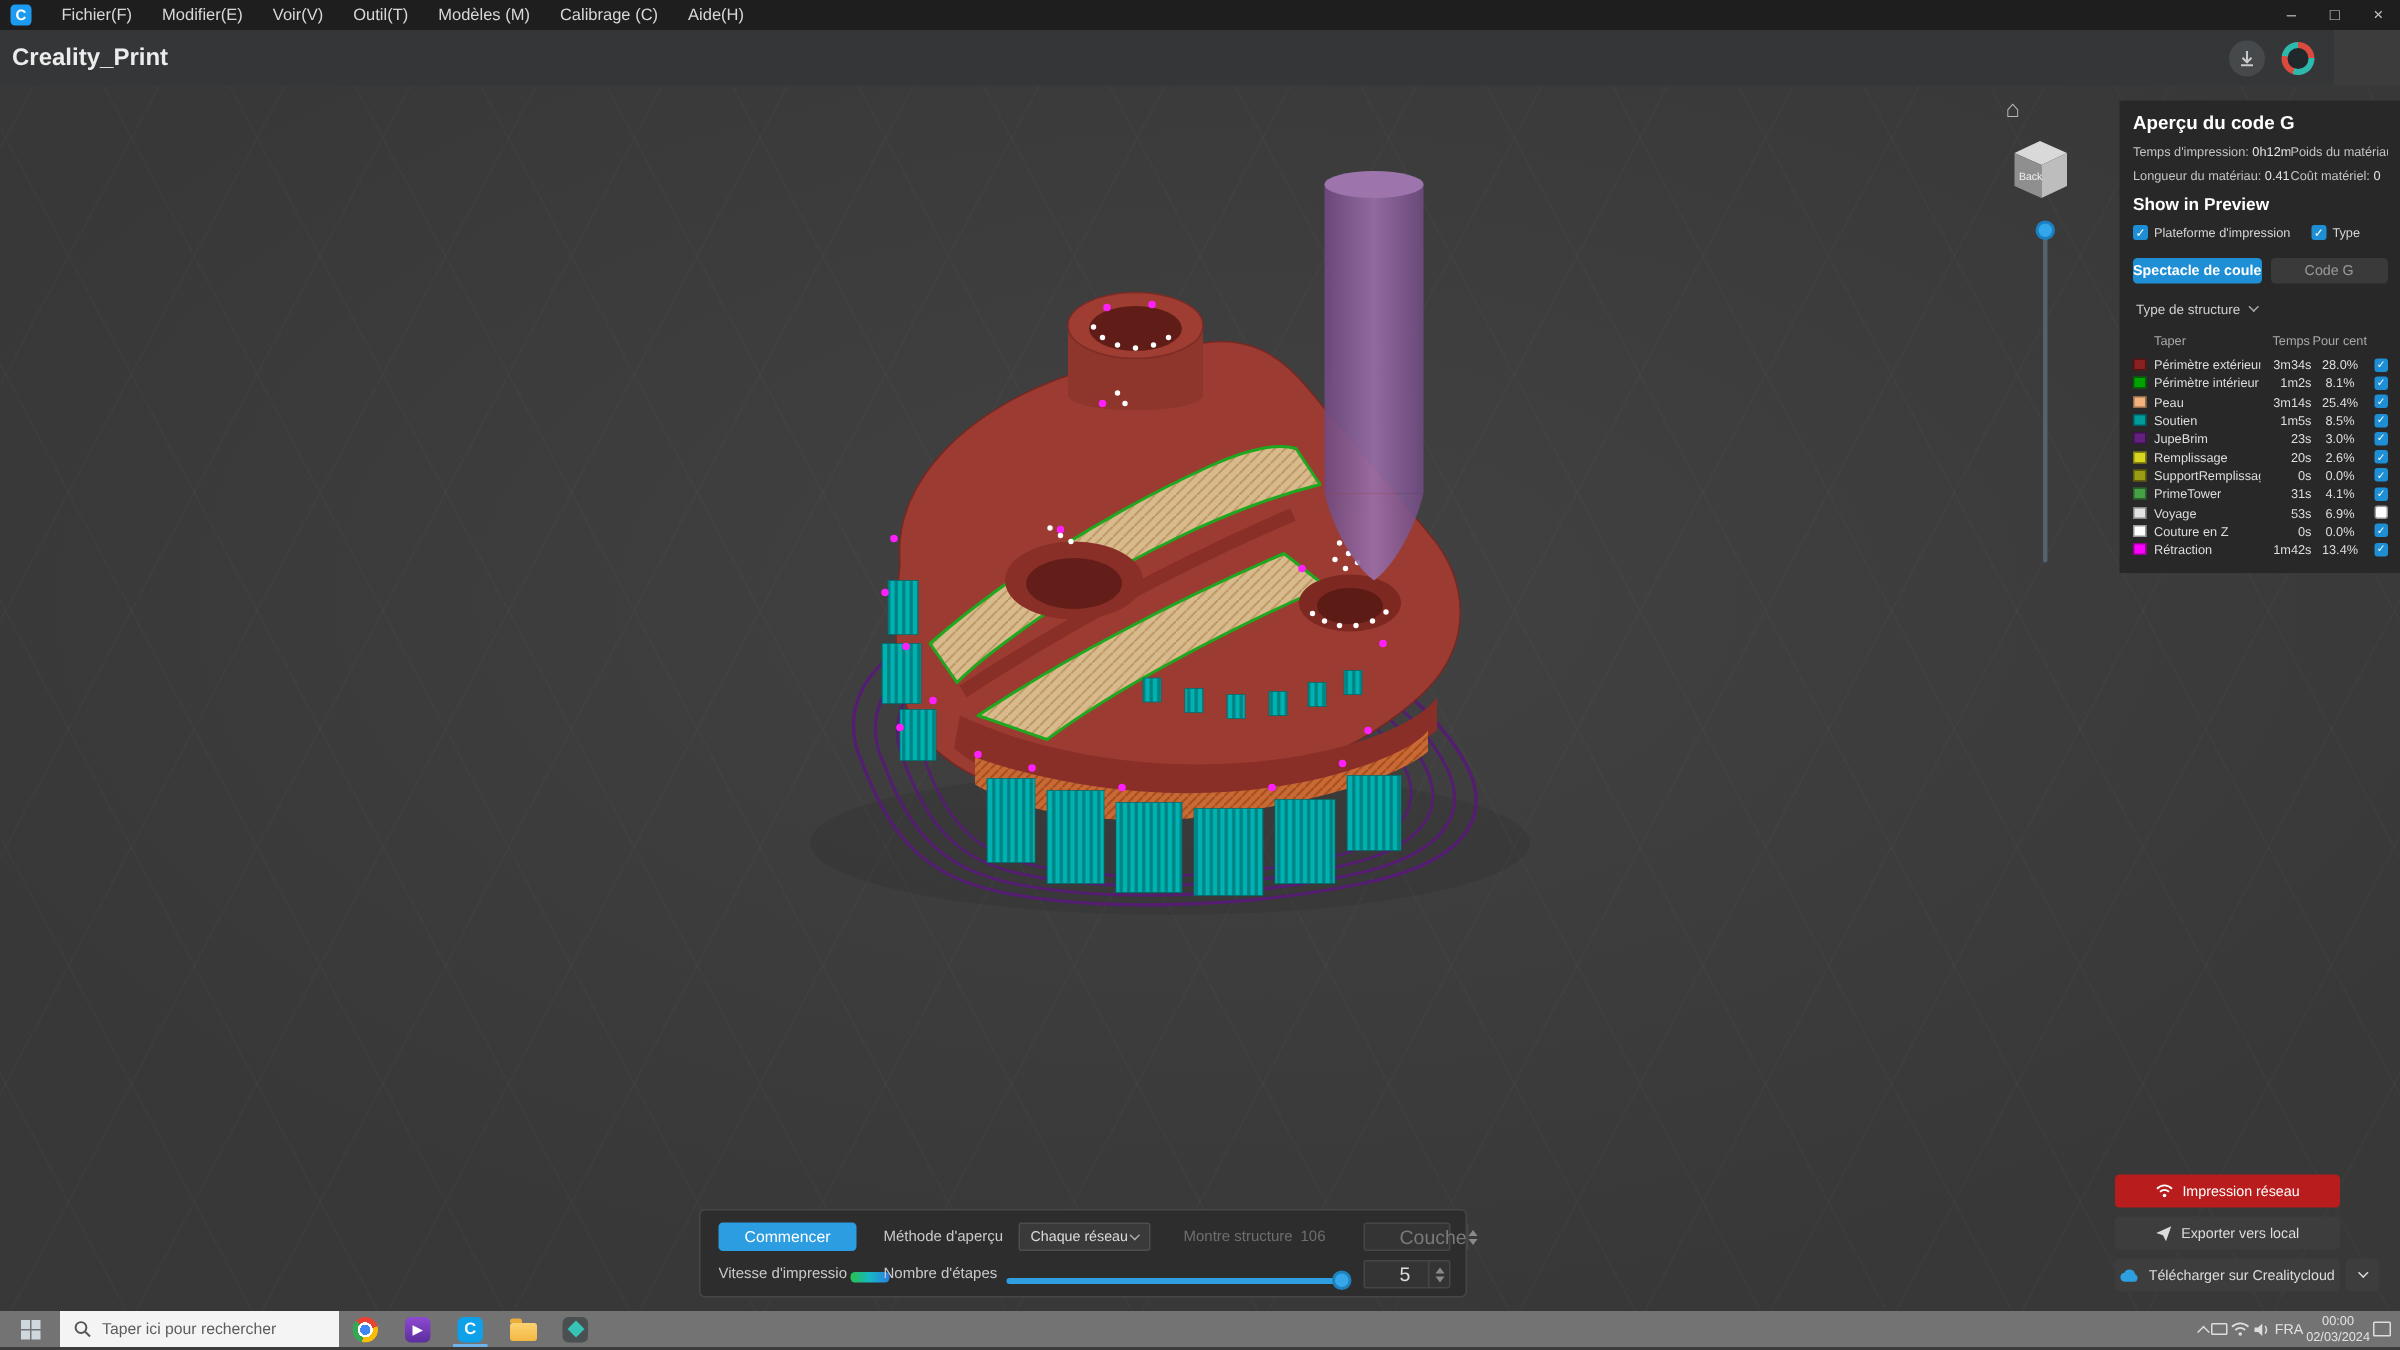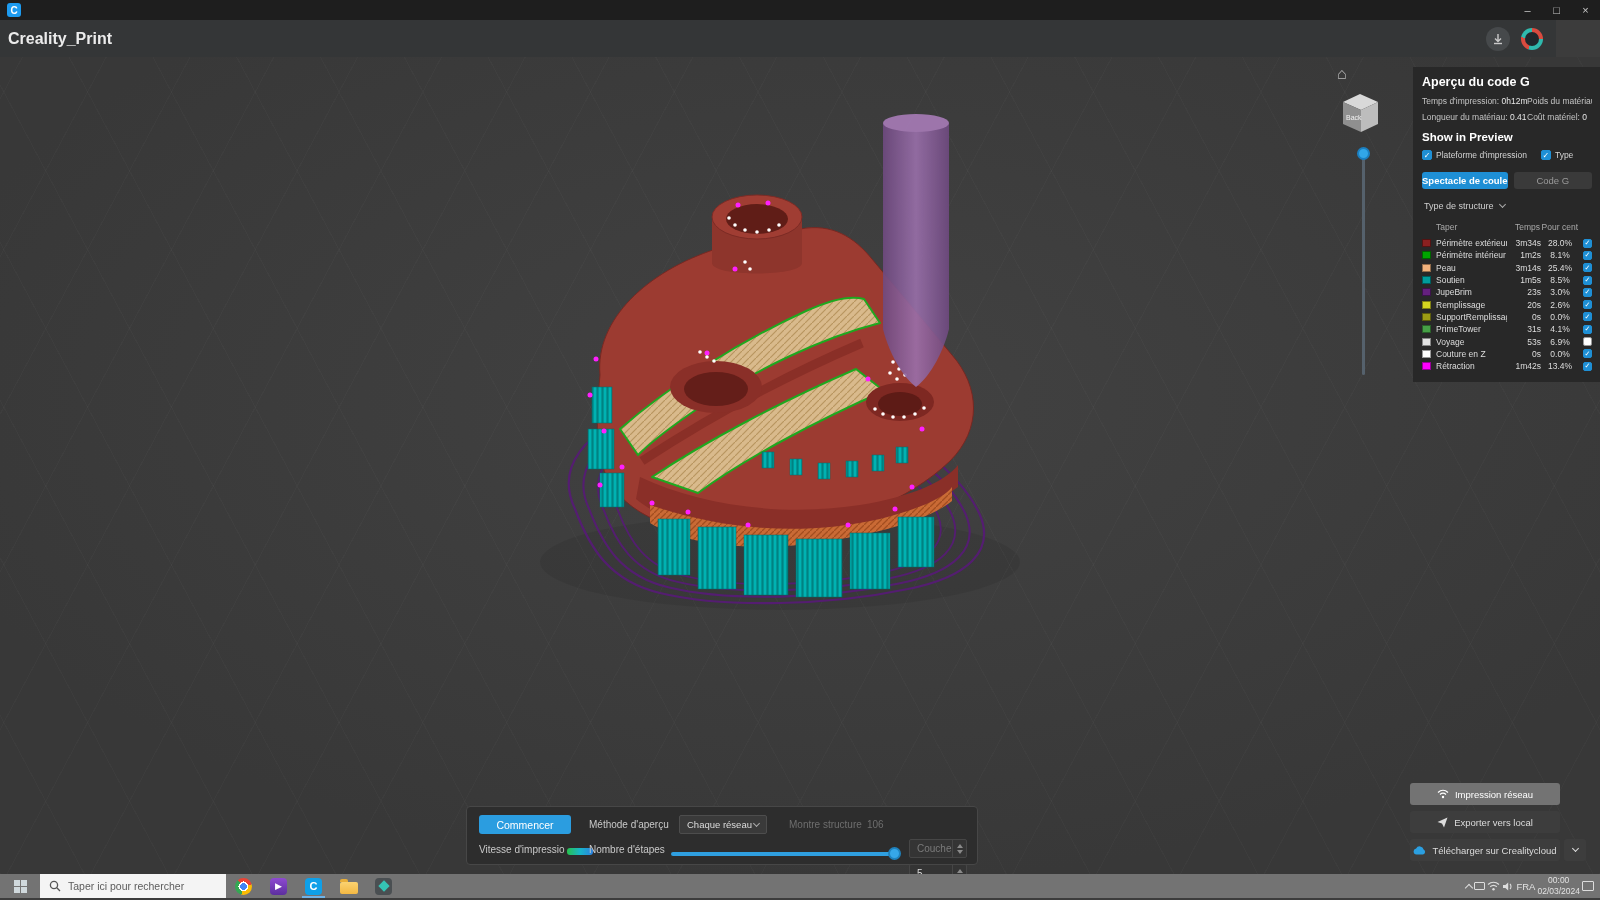--- a/index.html
+++ b/index.html
@@ -84,41 +84,41 @@
     border:1px solid #474747; border-radius:4px; z-index:20; }
   .bp-label { position:absolute; font-size:10px; color:#c9c9c9; white-space:nowrap; }
   .bp-label.dim, .bp-value.dim { color:#6e6e6e; }
   .bp-value { position:absolute; font-size:10px; color:#c9c9c9; }
   .start-btn { position:absolute; left:12px; top:8px; width:92px; height:19px; background:#2b9de0;
     border:none; border-radius:3px; color:#fff; font-size:10.5px; }
   .select-box { position:absolute; display:flex; align-items:center; justify-content:space-between;
     padding:0 7px; background:#3a3a3a; border:1px solid #4d4d4d; border-radius:2px; height:19px;
     font-size:9.5px; color:#dcdcdc; }
   .spin-box { position:absolute; display:flex; align-items:center; background:#343434;
-    border:1px solid #464646; border-radius:2px; height:19px; font-size:10px; padding-left:7px;margin-top:24px; }
+    border:1px solid #464646; border-radius:2px; height:19px; font-size:13px; padding-left:23px; }
   .spin-arrows { margin-left:auto; width:14px; height:100%; display:flex; flex-direction:column;
     align-items:center; justify-content:center; gap:2px; border-left:1px solid #464646; }
   .tri-up { width:0; height:0; border-left:3px solid transparent; border-right:3px solid transparent;
     border-bottom:4px solid #8a8a8a; }
   .tri-down { width:0; height:0; border-left:3px solid transparent; border-right:3px solid transparent;
     border-top:4px solid #8a8a8a; }
   .speed-chip { position:absolute; left:100px; top:41px; width:26px; height:7px; border-radius:3px;
     background:linear-gradient(90deg,#27c24c,#18b6c9,#2b7fe0); }
   .hslider { position:absolute; left:204px; top:40px; width:228px; height:13px; }
   .hslider .track { position:absolute; top:5px; left:0; width:100%; height:4px; border-radius:2px; background:#2f9fe0; }
   .hslider .handle { position:absolute; right:-2px; top:0; width:13px; height:13px; border-radius:50%;
     background:#36a7e8; border:2px solid #1f82bd; }
 
   
   .action-stack { position:absolute; left:1410px; top:783px; width:180px; display:flex;
     flex-direction:column; gap:6px; z-index:20; }
   .act-row { display:flex; gap:4px; }
   .act-btn { width:150px; height:22px; border:none; border-radius:3px; background:#3d3d3d; color:#dcdcdc;
     font-size:9.5px; display:flex; align-items:center; justify-content:center; gap:6px; }
-  .act-btn.primary { background:#737373; color:#fff;text-align:center; }
+  .act-btn.primary { background:#b91c1c; color:#fff;text-align:center; }
   .chev-box { width:22px; height:22px; border-radius:3px; background:#3d3d3d; display:flex;
     align-items:center; justify-content:center; }
 
   
   .taskbar { position:absolute; left:0; top:874px; width:1600px; height:24px; background:#737373;
     display:flex; align-items:stretch; z-index:60; }
   .tb-start { width:40px; display:flex; align-items:center; justify-content:center; }
   .win-logo { width:13px; height:13px; display:grid; grid-template-columns:6px 6px; grid-gap:1px; }
   .win-logo span { background:#cfd8dc; }
   .tb-search { width:186px; background:#f4f4f4; display:flex; align-items:center; gap:7px;
@@ -140,20 +140,29 @@
   .mon-ico { width:11px; height:8px; border:1.2px solid #ddd; border-radius:1px; }
   .tray-lang { font-size:9.5px; }
   .tray-clock { font-size:8.5px; text-align:center; line-height:1.25; }
   .notif-ico { width:12px; height:10px; border:1.2px solid #ddd; border-radius:1px; }
 </style>
 </head>
 <body>
 
 <div class="menu-bar">
   <div class="app-logo">C</div>
+  <div id="menu-items" style="display:flex;height:100%">
+      <div class="menu-item">Fichier(F)</div>
+      <div class="menu-item">Modifier(E)</div>
+      <div class="menu-item">Voir(V)</div>
+      <div class="menu-item">Outil(T)</div>
+      <div class="menu-item">Modèles (M)</div>
+      <div class="menu-item">Calibrage (C)</div>
+      <div class="menu-item">Aide(H)</div>
+    </div>
   <div class="window-controls">
     <div class="win-btn">–</div>
     <div class="win-btn">□</div>
     <div class="win-btn">×</div>
   </div>
 </div>
 
 <div class="title-bar">
   <div class="app-title">Creality_Print</div>
   <div class="title-actions">

